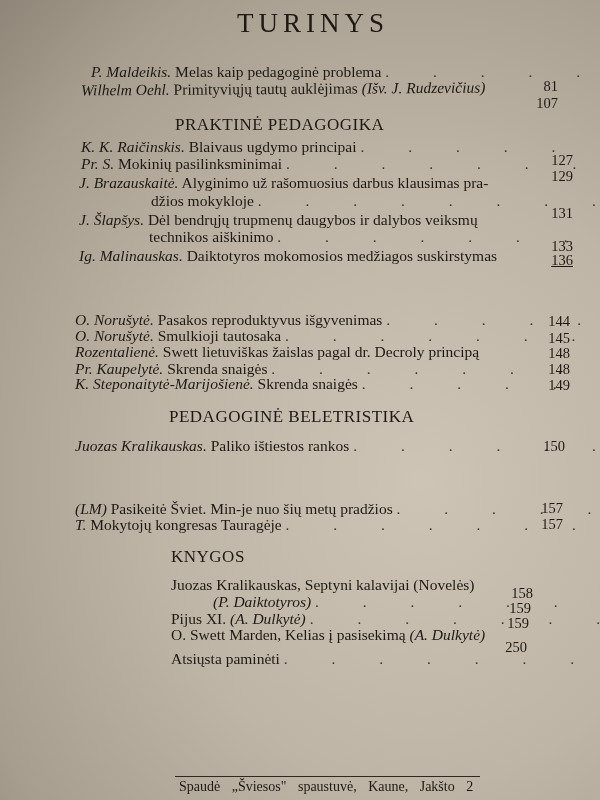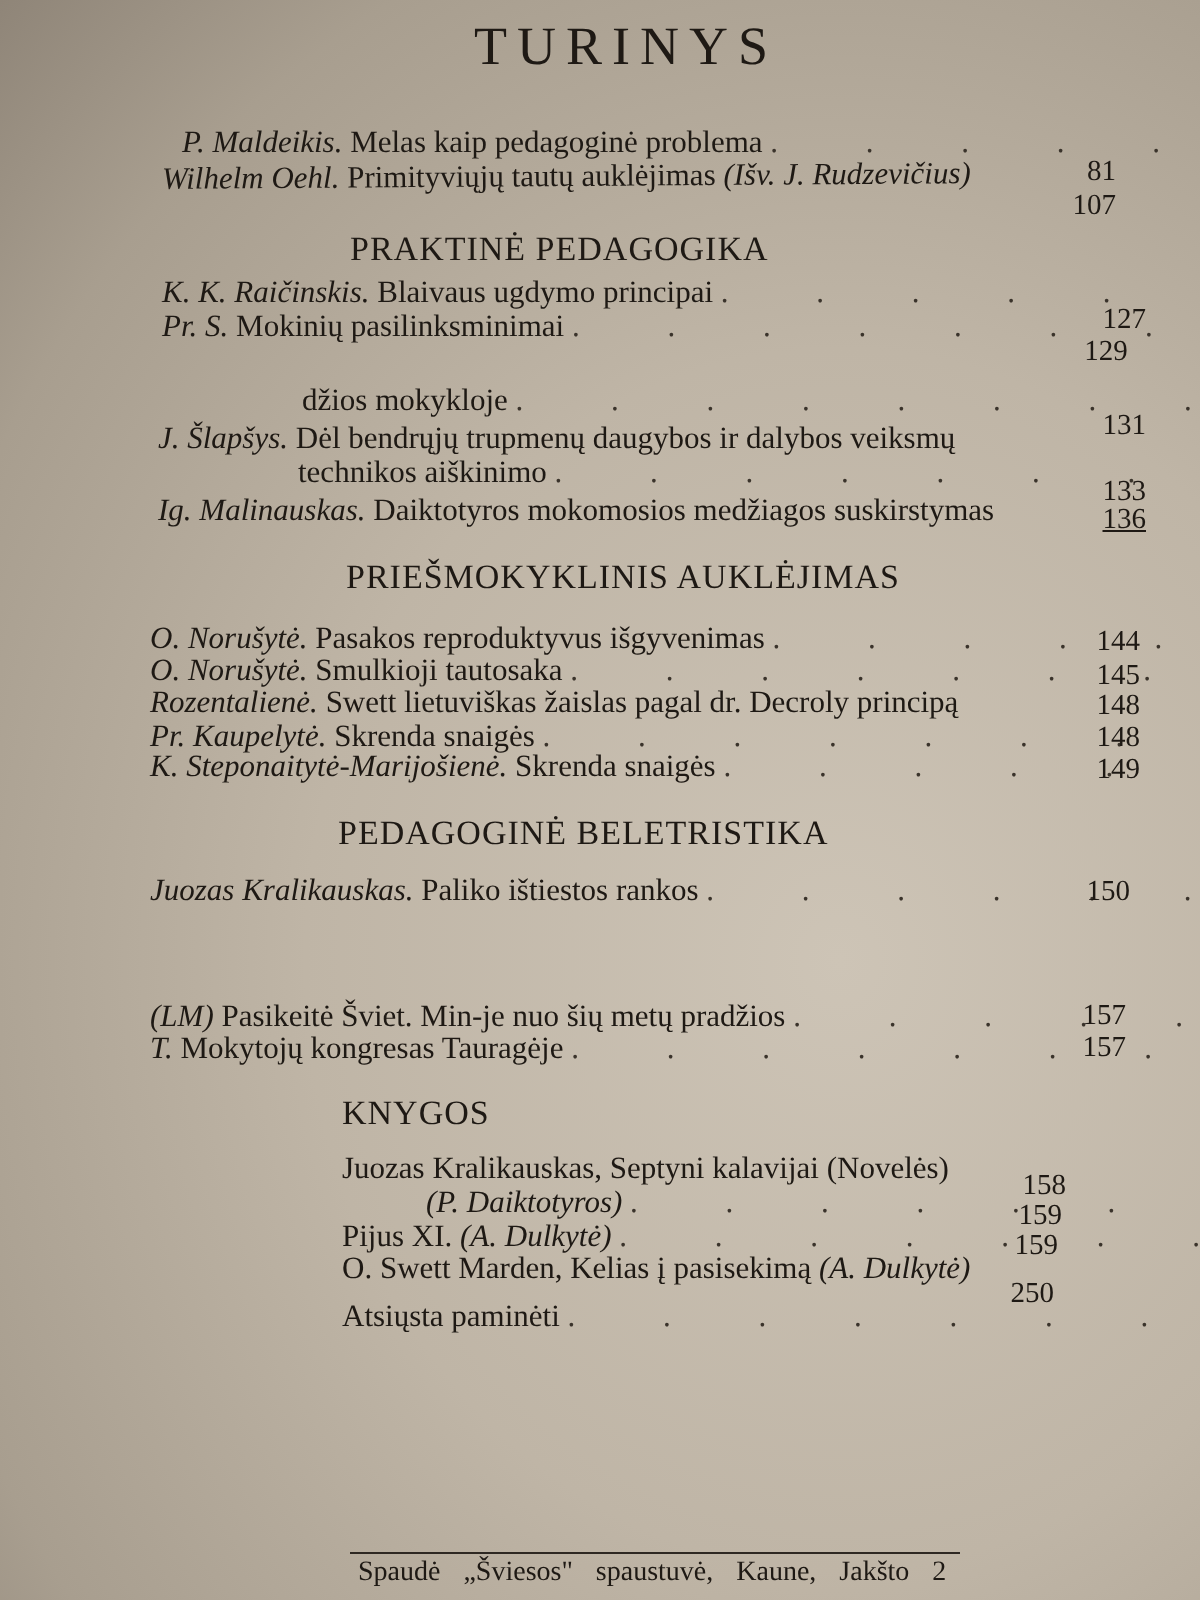--- a/index.html
+++ b/index.html
@@ -61,43 +61,45 @@
   <div class="line" style="left:68px; top:138px;">
     <span class="author">K. K. Raičinskis.</span><span> Blaivaus ugdymo principai</span>
     <span class="dots">. . . . . .</span>
   </div>
   <div class="pg" style="left:520px; top:152px;">127</div>
 
   <div class="line" style="left:68px; top:155px;">
     <span class="author">Pr. S.</span><span> Mokinių pasilinksminimai</span>
     <span class="dots">. . . . . . . .</span>
   </div>
-  <div class="pg" style="left:520px; top:168px;text-align:center;">129</div>
+  <div class="pg" style="left:520px; top:168px;">129</div>
 
+  <div class="line" style="left:66px; top:174px;">
+    <span class="author">J. Brazauskaitė.</span><span> Alyginimo už rašomuosius darbus klausimas pra-</span>
+  </div>
   <div class="line" style="left:138px; top:192px;">
     <span>džios mokykloje</span>
     <span class="dots">. . . . . . . .</span>
   </div>
   <div class="pg" style="left:520px; top:205px;">131</div>
 
   <div class="line" style="left:66px; top:211px;">
     <span class="author">J. Šlapšys.</span><span> Dėl bendrųjų trupmenų daugybos ir dalybos veiksmų</span>
   </div>
   <div class="line" style="left:136px; top:228px;">
     <span>technikos aiškinimo</span>
     <span class="dots">. . . . . . .</span>
   </div>
   <div class="pg" style="left:520px; top:238px;">133</div>
 
   <div class="line" style="left:66px; top:247px;">
     <span class="author">Ig. Malinauskas.</span><span> Daiktotyros mokomosios medžiagos suskirstymas</span>
   </div>
   <div class="pg" style="left:520px; top:252px;text-decoration:underline;">136</div>
 
-  <div class="heading" style="left:160px; top:279px;">PRIEŠMOKYKLINIS AUKLĖJIMAS</div>
 
   <div class="line" style="left:62px; top:311px;">
     <span class="author">O. Norušytė.</span><span> Pasakos reproduktyvus išgyvenimas</span>
     <span class="dots">. . . . .</span>
   </div>
   <div class="pg" style="left:517px; top:313px;">144</div>
 
   <div class="line" style="left:62px; top:327px;">
     <span class="author">O. Norušytė.</span><span> Smulkioji tautosaka</span>
     <span class="dots">. . . . . . . . .</span>

